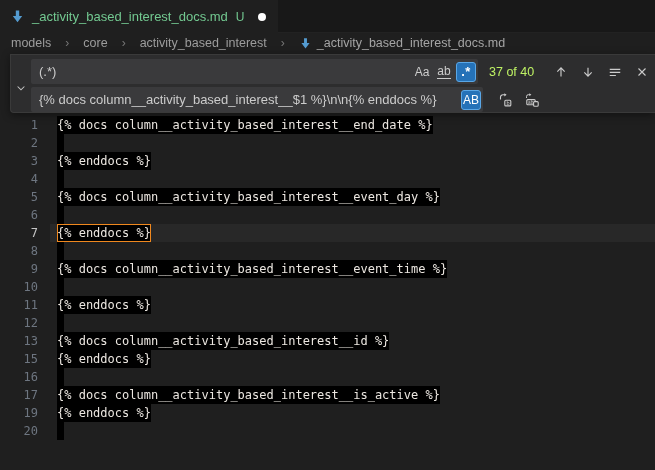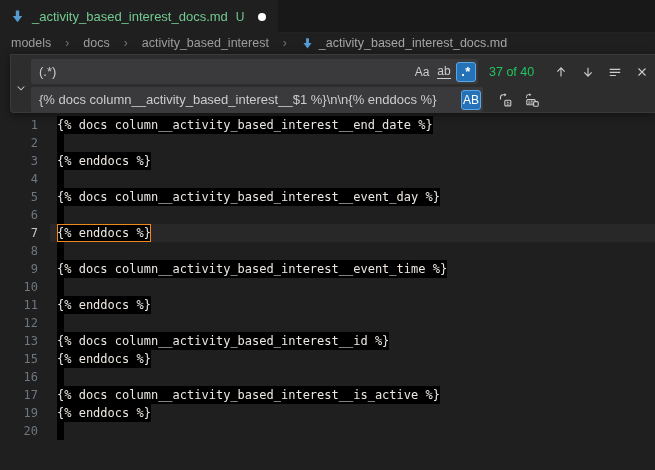--- a/index.html
+++ b/index.html
@@ -48,21 +48,21 @@
   .inp.replace-input { width:452px; }
   .inp .val { flex:1; padding-left:8px; white-space:pre; overflow:hidden; }
   .toggle {
     min-width:20px; height:20px; margin-right:2px; border:1px solid transparent;
     border-radius:3px; display:flex; align-items:center; justify-content:center;
     color:#cccccc; font-size:12px; cursor:default;
   }
   .toggle.active { background:#2572b8; border-color:#5aa7e6; color:#ffffff; }
   .toggle .uline { border-bottom:1px solid currentColor; }
   .toggle.regex-t { font-size:13px; font-weight:bold; letter-spacing:.5px; }
-  .fw-count { color:#22c55e; font-size:12.5px; margin-left:11px; min-width:50px; }
+  .fw-count { color:#bef264; font-size:12.5px; margin-left:11px; min-width:50px; }
   .btn-cluster { display:flex; gap:8px; margin-left:12px; }
   .icon-btn {
     width:19px; height:22px; display:flex; align-items:center; justify-content:center;
     color:#cccccc; border-radius:3px;
   }
   
   .editor-lines { position:absolute; left:0; top:116px; right:0; }
   .ed-line { position:relative; height:18px; display:flex; }
   .clbg { position:absolute; left:50px; right:0; top:0; bottom:0; background:#282828; }
   .ln {
@@ -90,21 +90,21 @@
       </span>
       <span class="tab-label">_activity_based_interest_docs.md</span>
       <span class="tab-badge">U</span>
       <span class="tab-dot"></span>
     </div>
   </div>
 
   <div class="breadcrumbs">
     <span>models</span>
     <span class="crumb-sep">›</span>
-    <span>docs</span>
+    <span>core</span>
     <span class="crumb-sep">›</span>
     <span>activity_based_interest</span>
     <span class="crumb-sep">›</span>
     <span class="crumb-file">
       <span>
         <svg width="13" height="13" viewBox="0 0 16 16">
             <path d="M6.2 1.5h3.6v6h3.2L8 14 3 7.5h3.2z" fill="#549bd0"></path>
           </svg>
       </span>
       <span>_activity_based_interest_docs.md</span>

